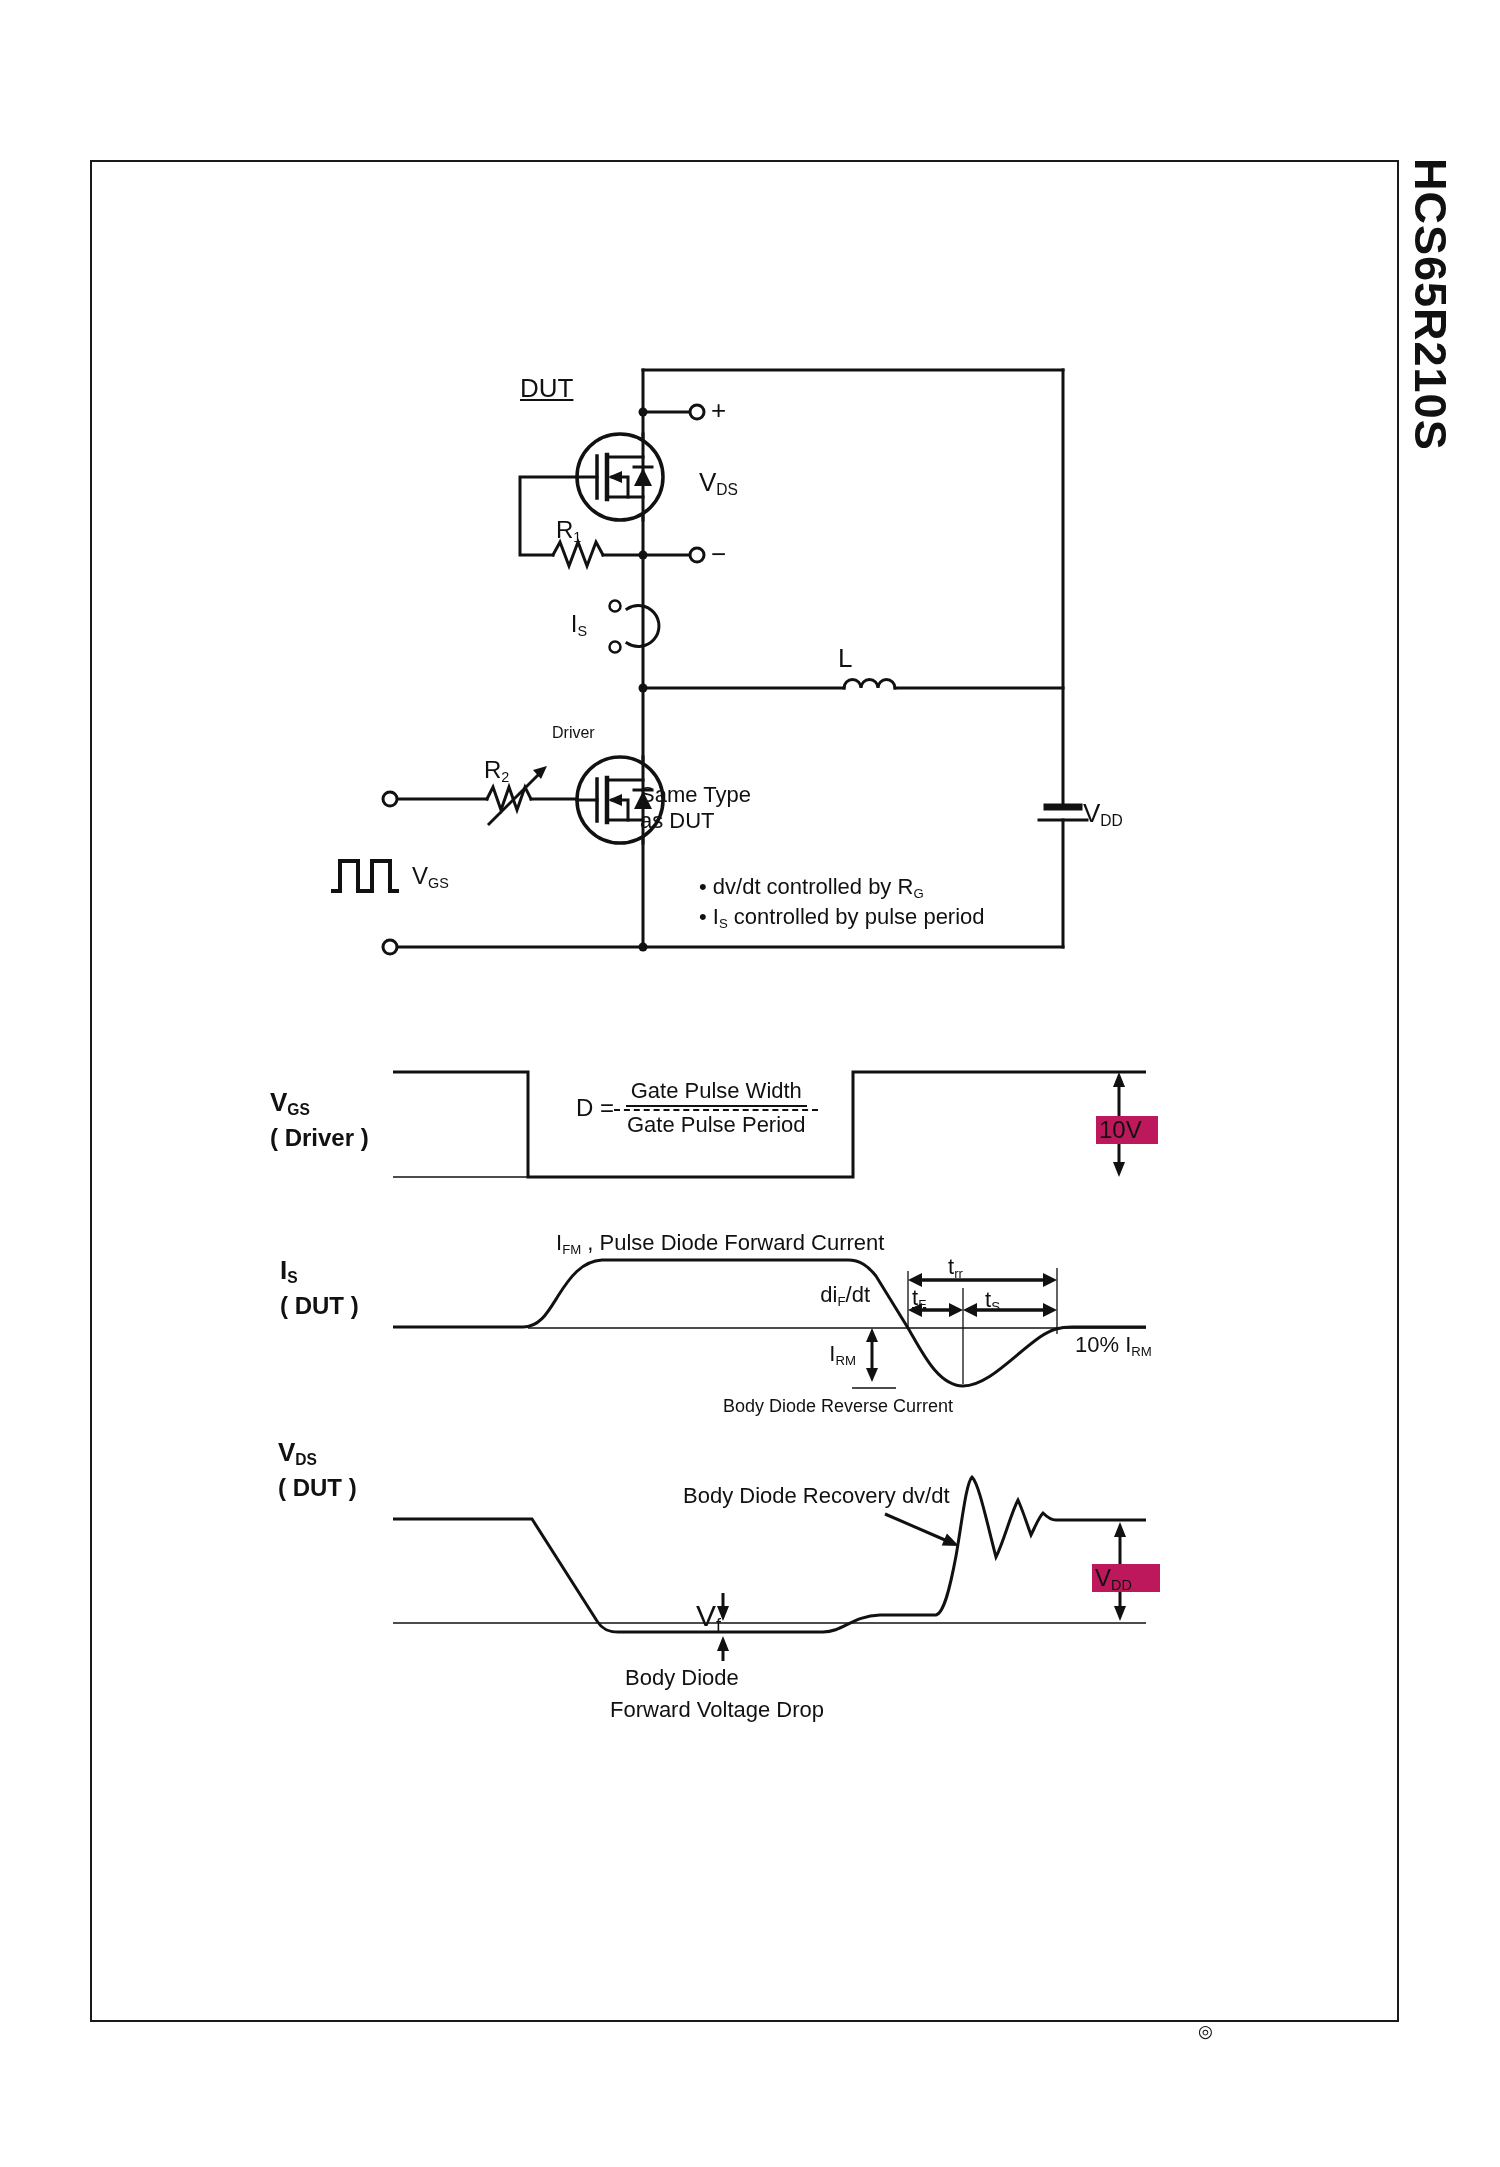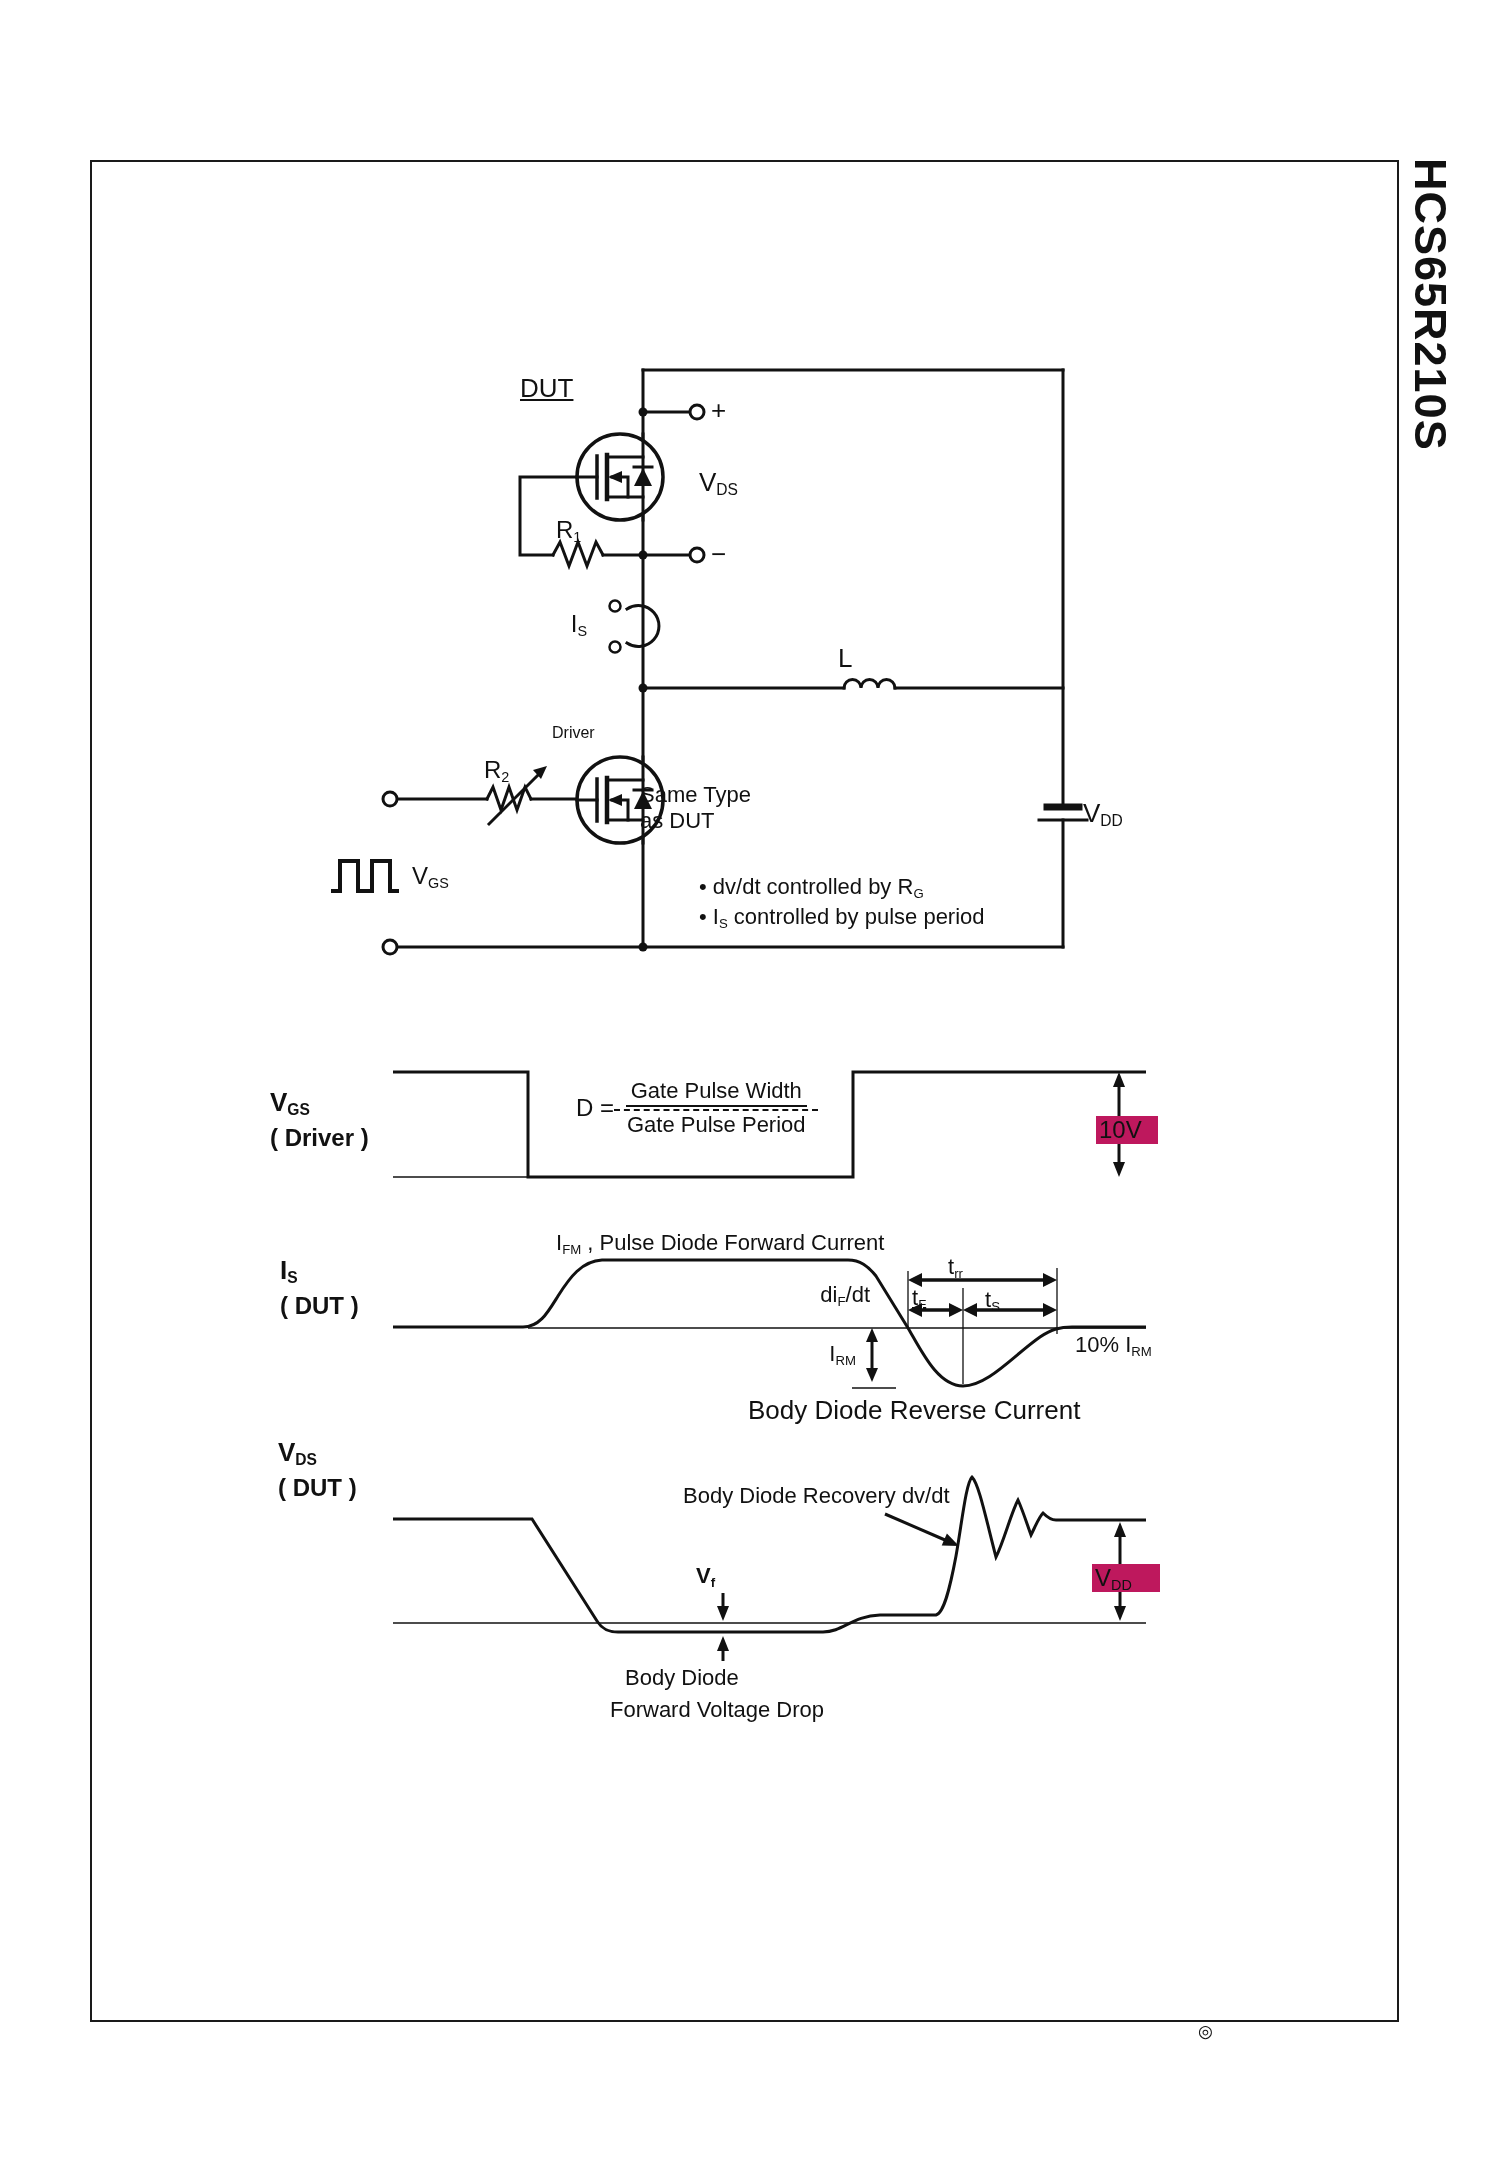--- a/index.html
+++ b/index.html
@@ -212,26 +212,26 @@
     <div><span>I</span><sub>S</sub></div>
     <div style="font-size:24px;margin-top:6px;">( DUT )</div>
   </div>
   <div class="lbl" style="left:556px;top:1230px;font-size:22px;"><span>I</span><sub>FM</sub><span> , Pulse Diode Forward Current</span></div>
   <div class="lbl rt" style="left:758px;top:1282px;width:112px;font-size:22px;"><span>di</span><sub>F</sub><span>/dt</span></div>
   <div class="lbl ctr" style="left:948px;top:1254px;width:52px;font-size:22px;"><span>t</span><sub>rr</sub></div>
   <div class="lbl ctr" style="left:912px;top:1285px;width:46px;font-size:22px;text-decoration:underline;"><span>t</span><sub>F</sub></div>
   <div class="lbl ctr" style="left:985px;top:1287px;width:46px;font-size:22px;"><span>t</span><sub>S</sub></div>
   <div class="lbl rt" style="left:788px;top:1341px;width:68px;font-size:22px;"><span>I</span><sub>RM</sub></div>
   <div class="lbl" style="left:1075px;top:1332px;font-size:22px;"><span>10% I</span><sub>RM</sub></div>
-  <div class="lbl ctr" style="left:748px;top:1396px;width:300px;font-size:26px;">Body Diode Reverse Current</div>
+  <div class="lbl ctr" style="left:723px;top:1396px;width:300px;font-size:18px;">Body Diode Reverse Current</div>
 
   <div class="lbl ctr b" style="left:278px;top:1438px;width:160px;font-size:26px;">
     <div><span>V</span><sub>DS</sub></div>
     <div style="font-size:24px;margin-top:6px;">( DUT )</div>
   </div>
   <div class="lbl" style="left:683px;top:1483px;font-size:22px;">Body Diode Recovery dv/dt</div>
-  <div class="lbl ctr" style="left:696px;top:1563px;width:54px;font-size:22px;font-weight:bold;"><span>V</span><sub>f</sub></div>
+  <div class="lbl ctr" style="left:696px;top:1599px;width:54px;font-size:30px;"><span>V</span><sub>f</sub></div>
   <div class="lbl ctr wbg" style="left:1092px;top:1564px;width:62px;font-size:24px;"><span>V</span><sub>DD</sub></div>
   <div class="lbl ctr" style="left:625px;top:1665px;width:200px;font-size:22px;">Body Diode</div>
   <div class="lbl ctr" style="left:610px;top:1697px;width:230px;font-size:22px;">Forward Voltage Drop</div>
 
   <div class="lbl" style="left:1198px;top:2022px;font-size:17px;">◎</div>
 </div>
 
 </body></html>

